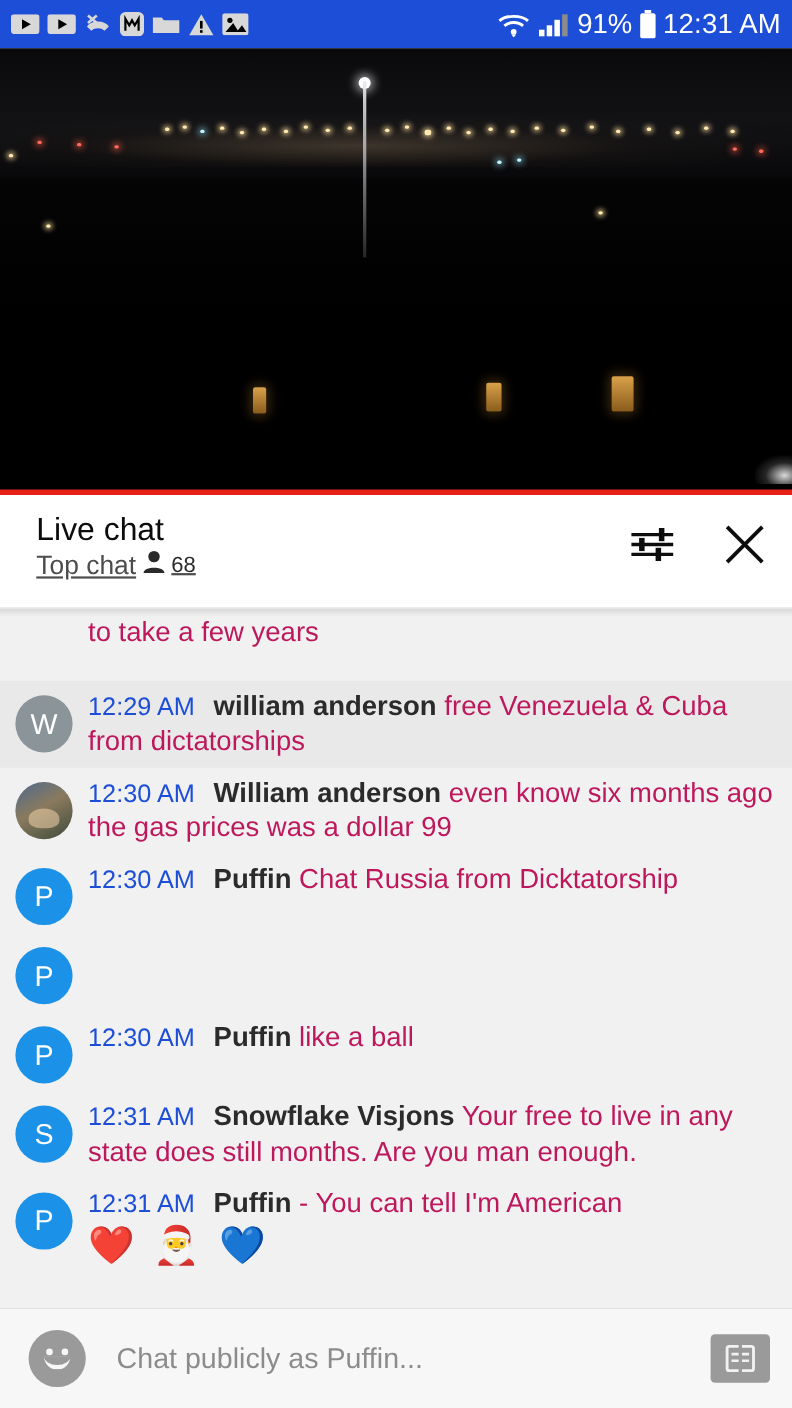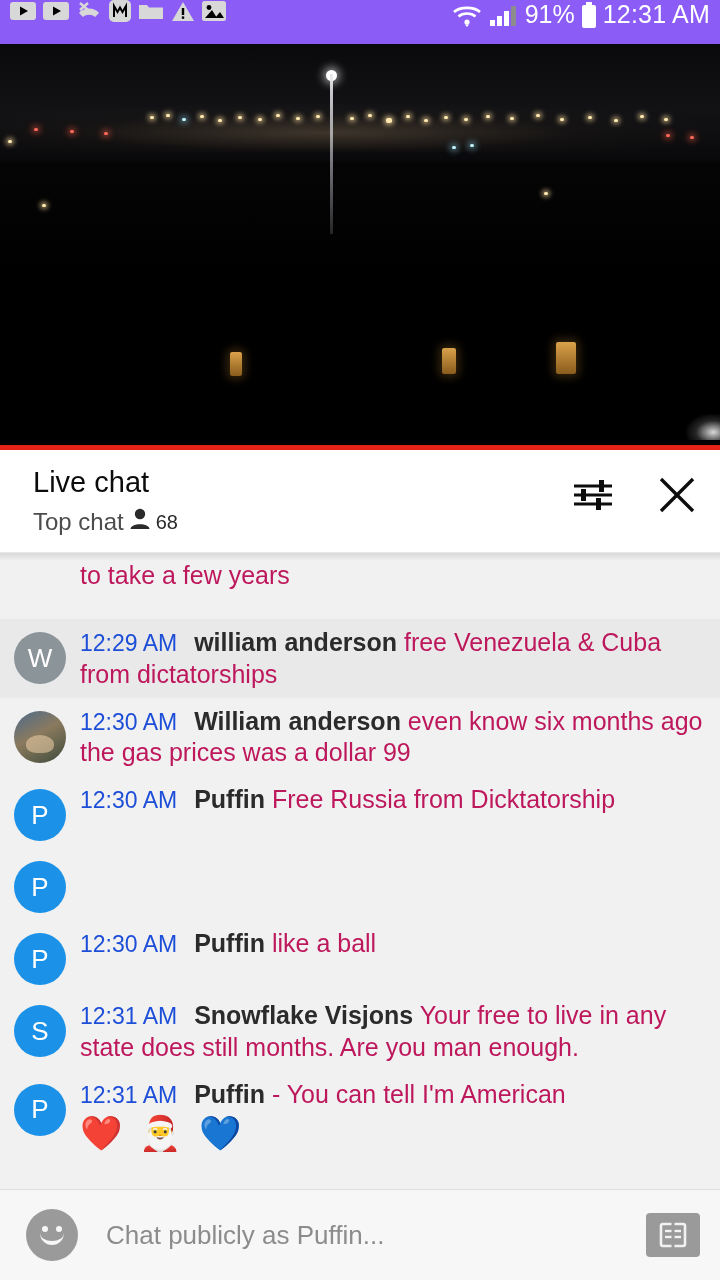--- a/index.html
+++ b/index.html
@@ -6,22 +6,22 @@
   html, body {
     width: 720px; height: 1280px;
     background: #fff;
     font-family: "Liberation Sans", sans-serif;
     overflow: hidden;
   }
 
   
   .statusbar {
     height: 44px; width: 100%;
-    background: #8b5cf6; color: #fff;
-    display: flex; align-items: flex-start;
+    background: #1d4ed8; color: #fff;
+    display: flex; align-items: center;
     padding: 0 10px;
   }
   .sb-left { display: flex; align-items: center; gap: 7px; }
   .sb-right { margin-left: auto; display: flex; align-items: center; gap: 6px; }
   .sb-icon { display: inline-flex; align-items: center; justify-content: center; }
   .sb-text { font-size: 25px; letter-spacing: 0.2px; }
   .sb-pct { font-size: 25px; }
 
   
   .video {
@@ -76,23 +76,22 @@
   
   .chat-header {
     position: relative;
     width: 720px; height: 103px;
     background: #fff;
     padding: 16px 20px 0 33px;
     border-bottom: 1px solid #e8e8e8;
   }
   .chat-title { font-size: 29px; color: #0c0c0c; font-weight: 400; }
   .chat-sub {
-    margin-top: 8px;
     display: flex; align-items: center; gap: 5px;
-    font-size: 24px; color: #4c4c4c;
+    font-size: 24px; color: #4c4c4c; text-decoration: underline;
   }
   .viewer-count { font-size: 20px; color: #2a2a2a; }
   .header-actions {
     position: absolute; right: 18px; top: 20px;
     display: flex; align-items: center; gap: 34px;
   }
   .ico-btn { width: 50px; height: 50px; display:flex; align-items:center; justify-content:center; }
 
   
   .chat-list {
@@ -376,21 +375,21 @@
     </div>
   </div>
 
   <div class="msg">
     <div class="avatar" style="background:#1b92e8">
       <span>P</span>
     </div>
     <div class="msg-body">
       <span class="ts">12:30 AM</span>
       <span class="author sp">Puffin</span>
-      <span class="text">Free Russia from Dicktatorship</span>
+      <span class="text">Chat Russia from Dicktatorship</span>
     </div>
   </div>
 
   <div class="msg">
     <div class="avatar" style="background:#1b92e8">
       <span>P</span>
     </div>
   </div>
 
   <div class="msg">

